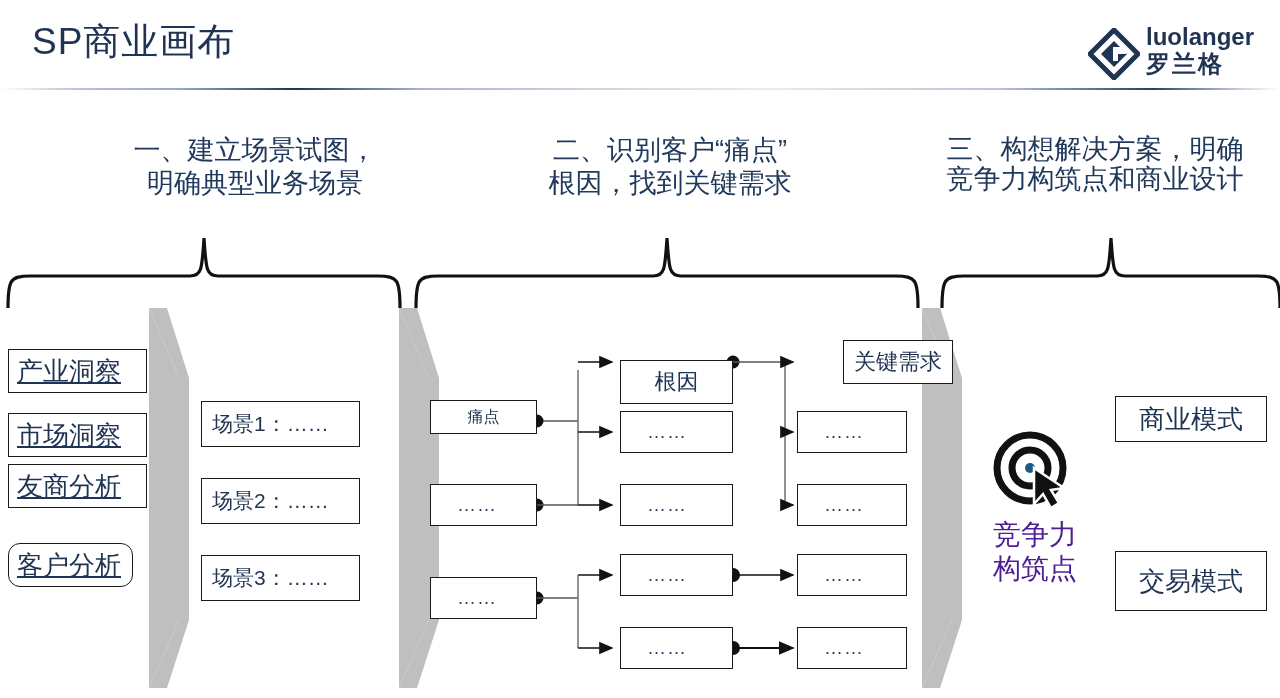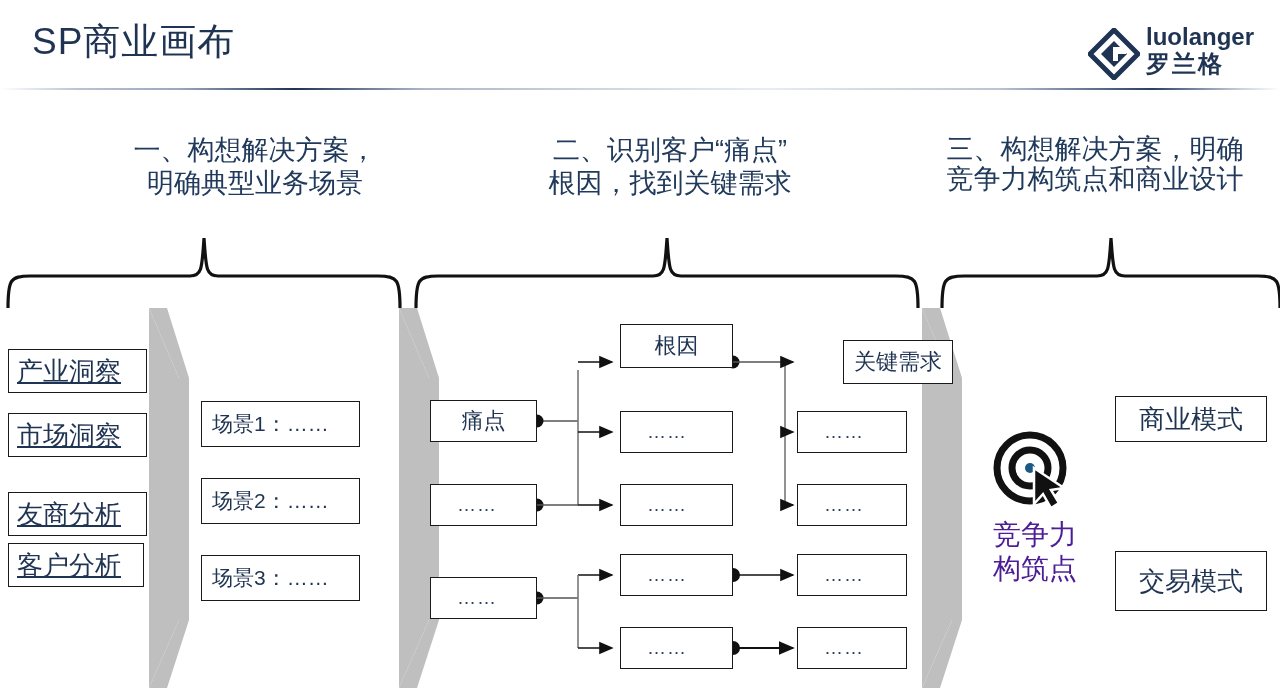--- a/index.html
+++ b/index.html
@@ -80,21 +80,21 @@
       <polygon points="26,13 39,26 26,39 13,26" fill="#1f3352"></polygon>
       <rect x="25" y="19" width="13" height="7" fill="#ffffff"></rect>
       <rect x="25" y="19" width="5" height="14" fill="#ffffff"></rect>
     </svg>
     <div class="logo-text">
       <div class="logo-en">luolanger</div>
       <div class="logo-cn">罗兰格</div>
     </div>
   </div>
 
-  <div class="sec-head" id="sec-head-1">一、构想解决方案，
+  <div class="sec-head" id="sec-head-1">一、建立场景试图，
 明确典型业务场景</div>
   <div class="sec-head" id="sec-head-2">二、识别客户“痛点”
 根因，找到关键需求</div>
   <div class="sec-head" id="sec-head-3">三、构想解决方案，明确
 竞争力构筑点和商业设计</div>
 
   <svg class="brace" style="left:4px;top:236px;width:400px;height:72px;" viewBox="0 0 400 72">
     <path d="M4,72 C4,44 6,40 26,40 L186,40 C198,40 198,32 200,2 C202,32 202,40 214,40 L374,40 C394,40 396,44 396,72" fill="none" stroke="#111111" stroke-width="3.2" stroke-linecap="round"></path>
   </svg>
   <svg class="brace" style="left:412px;top:236px;width:510px;height:72px;" viewBox="0 0 510 72">
@@ -112,22 +112,22 @@
     <polygon points="4,0 34,70 34,312 4,380 22,380 44,312 44,70 22,0" fill="#bfbfbf"></polygon>
     <polygon points="4,0 34,70 34,312 4,380" fill="#bfbfbf"></polygon>
   </svg>
   <svg class="chev" style="left:918px;top:308px;width:48px;height:380px;" viewBox="0 0 48 380">
     <polygon points="4,0 34,70 34,312 4,380 22,380 44,312 44,70 22,0" fill="#bfbfbf"></polygon>
     <polygon points="4,0 34,70 34,312 4,380" fill="#bfbfbf"></polygon>
   </svg>
 
   <div class="box pad left-box" style="left:8px;top:349px;width:139px;height:44px;">产业洞察</div>
   <div class="box pad left-box" style="left:8px;top:413px;width:139px;height:44px;">市场洞察</div>
-  <div class="box pad left-box" style="left:8px;top:492px;width:139px;height:44px;">友商分析</div>
-  <div class="box pad left-box" style="left:8px;top:543px;width:136px;height:44px;">客户分析</div>
+  <div class="box pad left-box" style="left:8px;top:464px;width:139px;height:44px;">友商分析</div>
+  <div class="box pad left-box" style="left:8px;top:543px;width:125px;height:44px;border-radius:12px;">客户分析</div>
 
   <div class="box scn-box" style="left:201px;top:401px;width:159px;height:46px;">场景1：……</div>
   <div class="box scn-box" style="left:201px;top:478px;width:159px;height:46px;">场景2：……</div>
   <div class="box scn-box" style="left:201px;top:555px;width:159px;height:46px;">场景3：……</div>
 
   <svg class="wires" viewBox="0 0 1280 698">
     <defs>
       <marker id="arw" markerWidth="9" markerHeight="9" refX="8" refY="4.5" orient="auto">
         <path d="M0,0.6 L9,4.5 L0,8.4 z" fill="#111111"></path>
       </marker>
@@ -158,25 +158,25 @@
     <path d="M785,432 L793,432" stroke="#888888" stroke-width="1.6" fill="none" marker-end="url(#arw)"></path>
     <path d="M785,505 L793,505" stroke="#111111" stroke-width="1.6" fill="none" marker-end="url(#arw)"></path>
 
     <circle cx="733" cy="575" r="7" fill="#111111"></circle>
     <path d="M733,575 L793,575" stroke="#111111" stroke-width="1.6" fill="none" marker-end="url(#arw)"></path>
 
     <circle cx="733" cy="648" r="7" fill="#111111"></circle>
     <path d="M733,648 L793,648" stroke="#111111" stroke-width="1.8" fill="none" marker-end="url(#arw)"></path>
   </svg>
 
-  <div class="box ctr" style="left:430px;top:400px;width:107px;height:42px;font-size:22px;">痛点</div>
+  <div class="box ctr" style="left:430px;top:400px;width:107px;height:34px;font-size:16px;">痛点</div>
   <div class="box dots" style="left:430px;top:484px;width:107px;height:42px;">……</div>
   <div class="box dots" style="left:430px;top:577px;width:107px;height:42px;">……</div>
 
-  <div class="box ctr" style="left:620px;top:324px;width:113px;height:44px;font-size:22px;">根因</div>
+  <div class="box ctr" style="left:620px;top:360px;width:113px;height:44px;font-size:22px;">根因</div>
   <div class="box dots" style="left:620px;top:411px;width:113px;height:42px;">……</div>
   <div class="box dots" style="left:620px;top:484px;width:113px;height:42px;">……</div>
   <div class="box dots" style="left:620px;top:554px;width:113px;height:42px;">……</div>
   <div class="box dots" style="left:620px;top:627px;width:113px;height:42px;">……</div>
 
   <div class="box ctr" style="left:797px;top:340px;width:110px;height:44px;font-size:22px;margin-left:46px;">关键需求</div>
   <div class="box dots" style="left:797px;top:411px;width:110px;height:42px;">……</div>
   <div class="box dots" style="left:797px;top:484px;width:110px;height:42px;">……</div>
   <div class="box dots" style="left:797px;top:554px;width:110px;height:42px;">……</div>
   <div class="box dots" style="left:797px;top:627px;width:110px;height:42px;">……</div>

